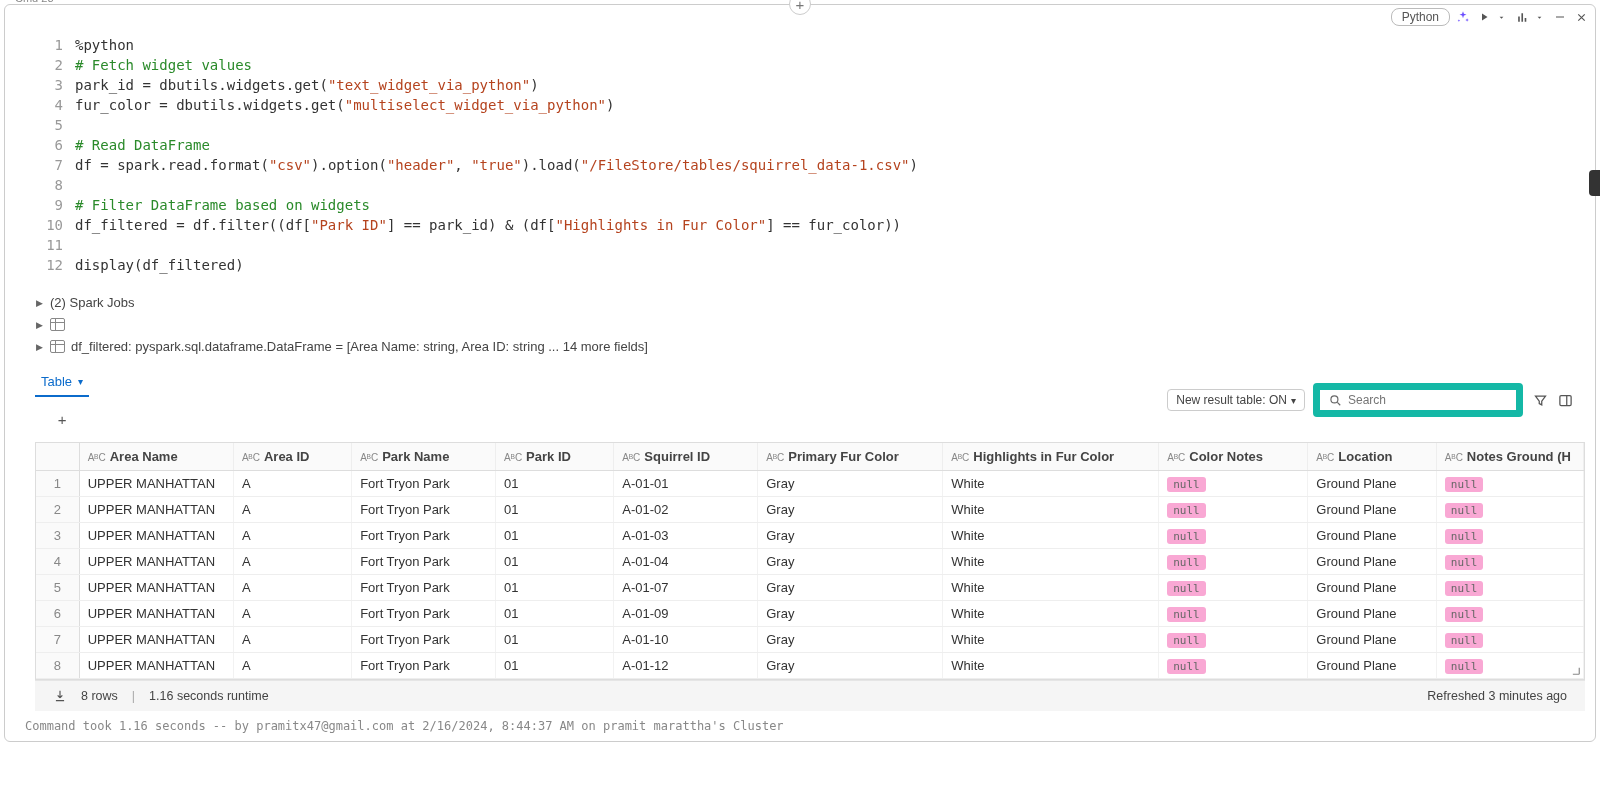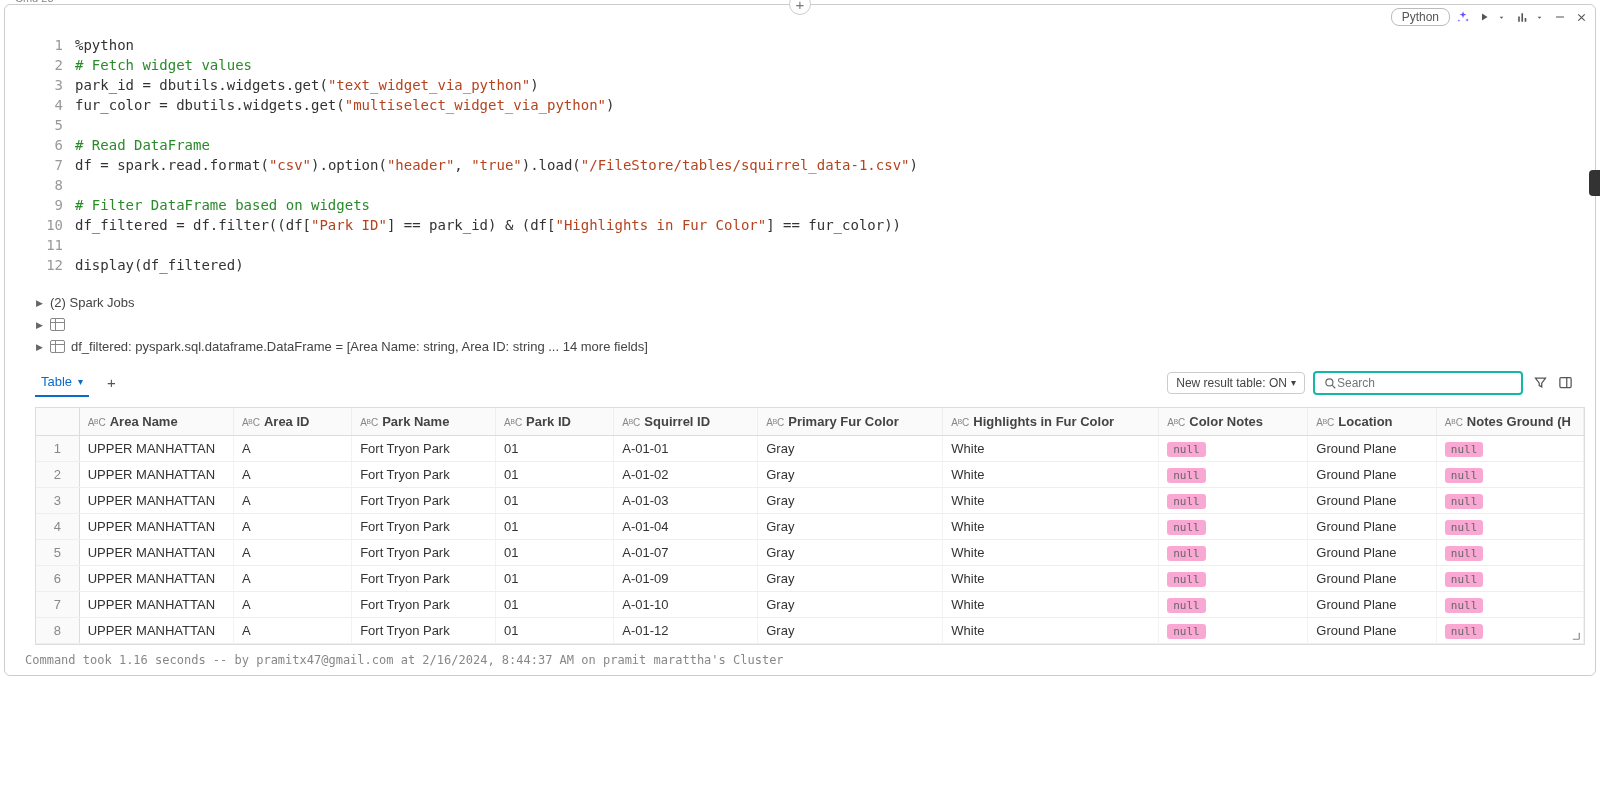--- a/index.html
+++ b/index.html
@@ -18,27 +18,27 @@
   .tok-magic { color: #333; }
   .tok-comment { color: #2a8a2a; }
   .tok-string { color: #b5431e; }
   .output-section { padding: 8px 18px 4px 30px; }
   .expandable { display: flex; align-items: center; gap: 6px; padding: 4px 0; font-size: 13px; color: #444; cursor: pointer; }
   .expand-caret { width: 9px; height: 9px; display: inline-flex; align-items: center; justify-content: center; color: #666; font-size: 9px; }
   .df-icon-box { width: 15px; height: 13px; border: 1px solid #888; border-radius: 2px; display: inline-block; position: relative; background: #fff; }
   .df-icon-box::before { content:''; position:absolute; left:0; right:0; top:3px; height:1px; background:#888;}
   .df-icon-box::after { content:''; position:absolute; top:0; bottom:0; left:4px; width:1px; background:#888;}
   .result-bar { display: flex; align-items: center; padding: 6px 12px; border-bottom: 1px solid transparent; margin-left: 18px; margin-right: 10px; }
-  .tab-group { display:flex; align-items:center; gap:10px;}
+  .tab-group { display:flex; align-items:center; gap:10px;flex-direction:column;}
   .tab-active { color: #0b6bcb; font-size: 13px; padding: 6px 6px; border-bottom: 2px solid #0b6bcb; display:flex; align-items:center; gap:6px;}
   .tab-active .chev { font-size:10px; color:#0b6bcb;}
   .tab-add { color:#555; font-size:15px; padding: 4px 8px; cursor:pointer;}
   .filler { flex:1;}
   .result-dropdown { border:1px solid #ccc; border-radius:4px; padding:3px 8px; font-size:12px; color:#444; display:flex; align-items:center; gap:4px; background:#fff;}
-  .search-box { display:flex; align-items:flex-start; gap:0; border:2px solid #14b8a6; border-radius:4px; padding:3px 8px; width:210px; margin-left:8px;}
+  .search-box { display:flex; align-items:flex-start; gap:6px; border:7px solid #14b8a6; border-radius:4px; padding:3px 8px; width:210px; margin-left:8px;}
   .search-box input { border:none; outline:none; font-size:12px; flex:1;}
   .result-icon { margin-left:10px; color:#555; cursor:pointer;}
   .data-table-wrap { margin: 3px 10px 0 30px; border:1px solid #ddd; border-top: 1px solid #ddd; overflow: hidden; position: relative;}
   table.data-table { border-collapse: collapse; width: 100%; font-size: 13px;}
   table.data-table th { background:#fafafa; text-align:left; padding:6px 8px; border-bottom:1px solid #ddd; border-right:1px solid #eee; font-weight:600; color:#444; white-space:nowrap;}
   table.data-table th .type-icon { font-size:10px; color:#888; margin-right:4px; font-weight:400;}
   table.data-table td { padding:5px 8px; border-bottom:1px solid #eee; border-right:1px solid #f2f2f2; white-space:nowrap; color:#333;}
   table.data-table td.idx { color:#888; text-align:center; width:42px; background:#fafafa; border-right:1px solid #ddd;}
   table.data-table th.idx { width:42px; background:#fafafa; border-right:1px solid #ddd;}
   .null-pill { background:#f9a8d4; color:#666; font-family: Menlo, monospace; font-size:11px; padding:1px 6px; border-radius:3px;}
@@ -287,15 +287,27 @@
           </tr>
         </tbody>
       </table>
     <div class="resize-handle">
       <svg width="14" height="14" viewBox="0 0 24 24">
           <path fill="none" stroke="currentColor" stroke-width="2" d="M21 21H10 M21 21V10"></path>
         </svg>
     </div>
   </div>
 
+  <div class="status-strip">
+    <span>
+      <svg width="14" height="14" viewBox="0 0 24 24">
+          <path fill="none" stroke="#555" stroke-width="2" d="M12 3v12m0 0l-4-4m4 4l4-4M5 20h14"></path>
+        </svg>
+    </span>
+    <span>8 rows</span>
+    <span style="color:#aaa;">|</span>
+    <span>1.16 seconds runtime</span>
+    <div class="filler"></div>
+    <span>Refreshed 3 minutes ago</span>
+  </div>
 
   <div class="cmd-footer">Command took 1.16 seconds -- by pramitx47@gmail.com at 2/16/2024, 8:44:37 AM on pramit marattha's Cluster</div>
 </div>
 
 </body></html>

